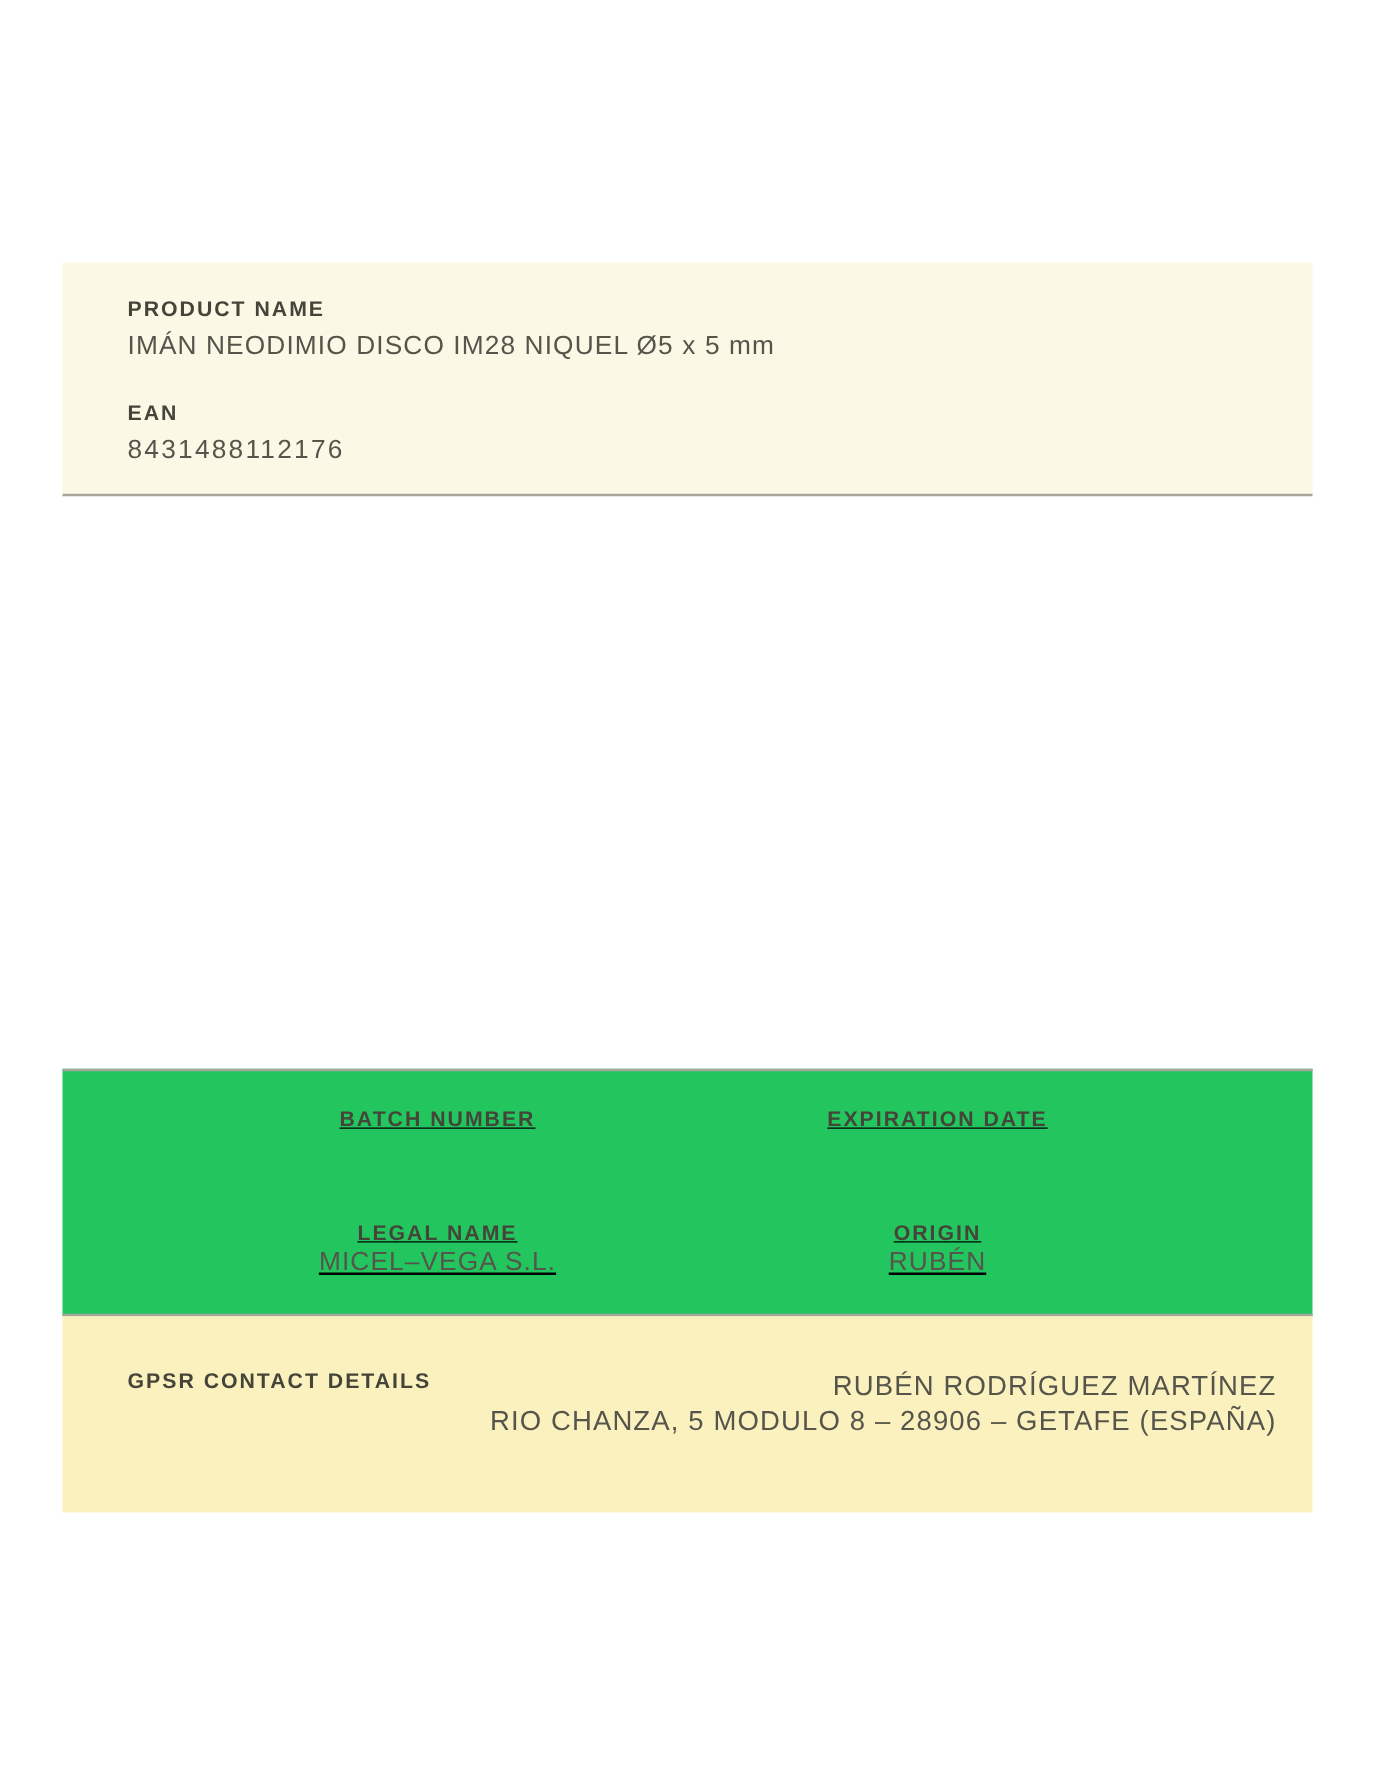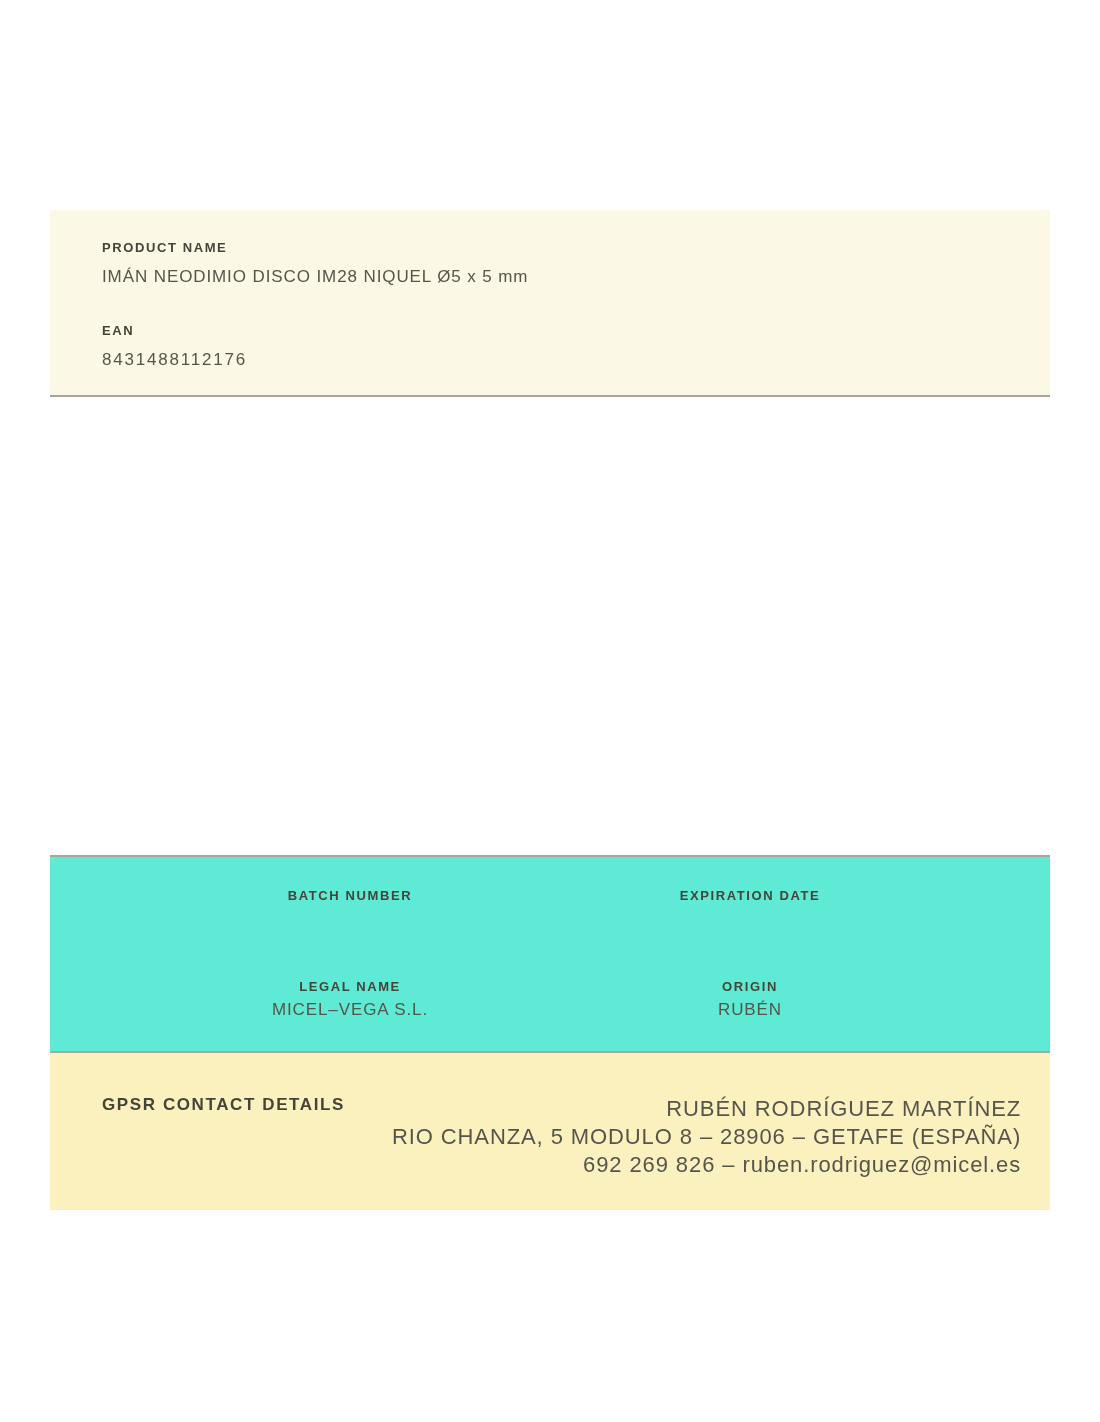--- a/index.html
+++ b/index.html
@@ -24,45 +24,46 @@
   }
   
   .product-box {
     top: 210px;
     height: 187px;
     background: #FCF8E6;
     border-bottom: 2px solid #A7A79C;
     padding: 27px 52px 0 52px;
   }
   .field-label {
-    font-size: 13px;
+    font-size: 17px;
     font-weight: bold;
     letter-spacing: 1.6px;
     color: #454439;
     line-height: 22px;
   }
   .field-value {
-    font-size: 17px;
+    font-size: 21px;
     font-weight: normal;
     letter-spacing: 0.9px;
     color: #56554B;
     line-height: 22px;
     margin-top: 7px;
   }
   .ean-value { letter-spacing: 1.8px; }
   .product-box .field + .field { margin-top: 32px; }
 
   
   .details-box {
     top: 855px;
     height: 198px;
-    background: #5eead4;
+    background: #22c55e;
     border-top: 2px solid #A7A79C;
     border-bottom: 2px solid #A7A79C;
     padding-top: 28px;
+    text-decoration: underline;
   }
   .details-grid {
     width: 800px;
     margin: 0 auto;
     display: grid;
     grid-template-columns: 400px 400px;
     grid-template-rows: 91px auto;
   }
   .details-cell {
     text-align: center;
@@ -134,17 +135,16 @@
         <div class="field-value">RUBÉN</div>
       </div>
     </div>
   </section>
 
   <section class="box gpsr-box">
     <div class="gpsr-title">GPSR CONTACT DETAILS</div>
     <div class="gpsr-contact">
       <div class="gpsr-contact-line">RUBÉN RODRÍGUEZ MARTÍNEZ</div>
       <div class="gpsr-contact-line">RIO CHANZA, 5 MODULO 8 – 28906 – GETAFE (ESPAÑA)</div>
-      <div class="gpsr-contact-line">692 269 826 – ruben.rodriguez@micel.es</div>
     </div>
   </section>
 
 </div>
 
 </body></html>

